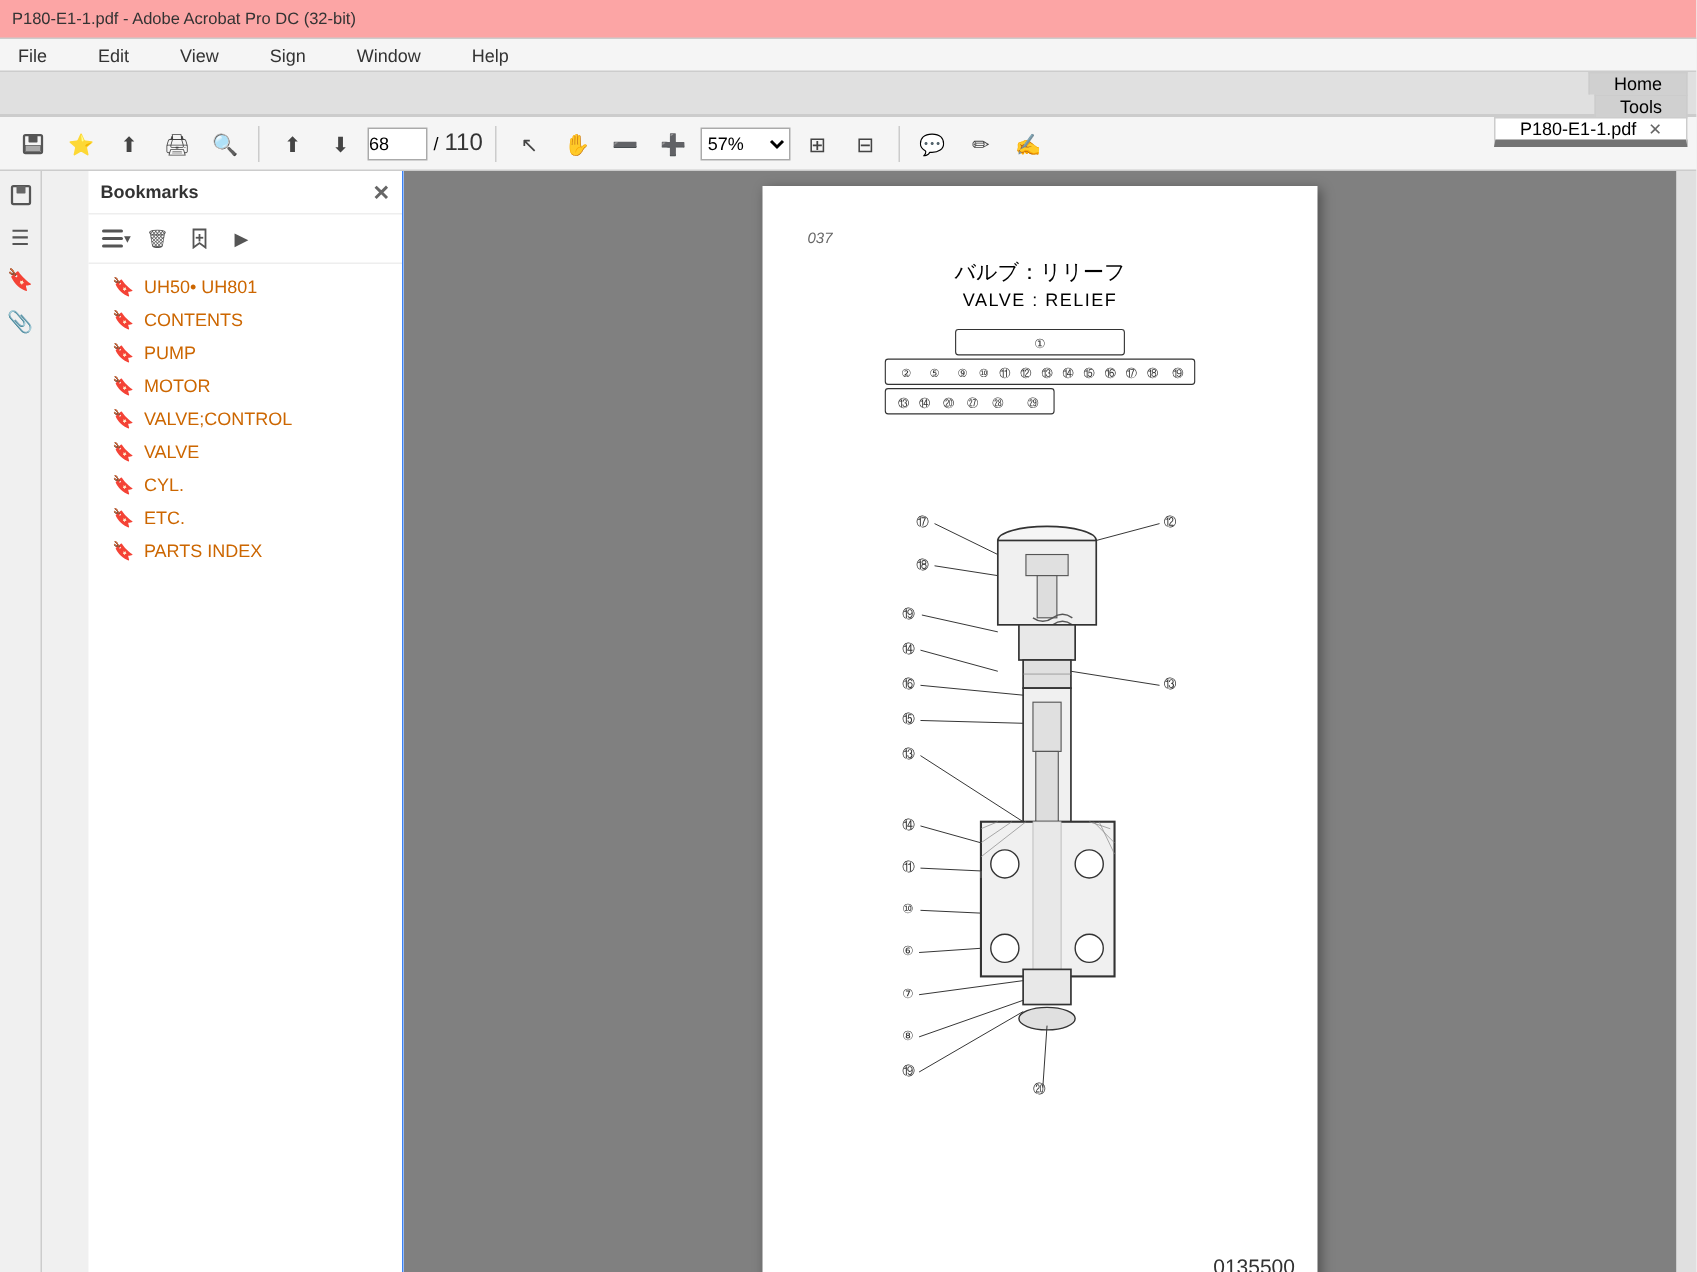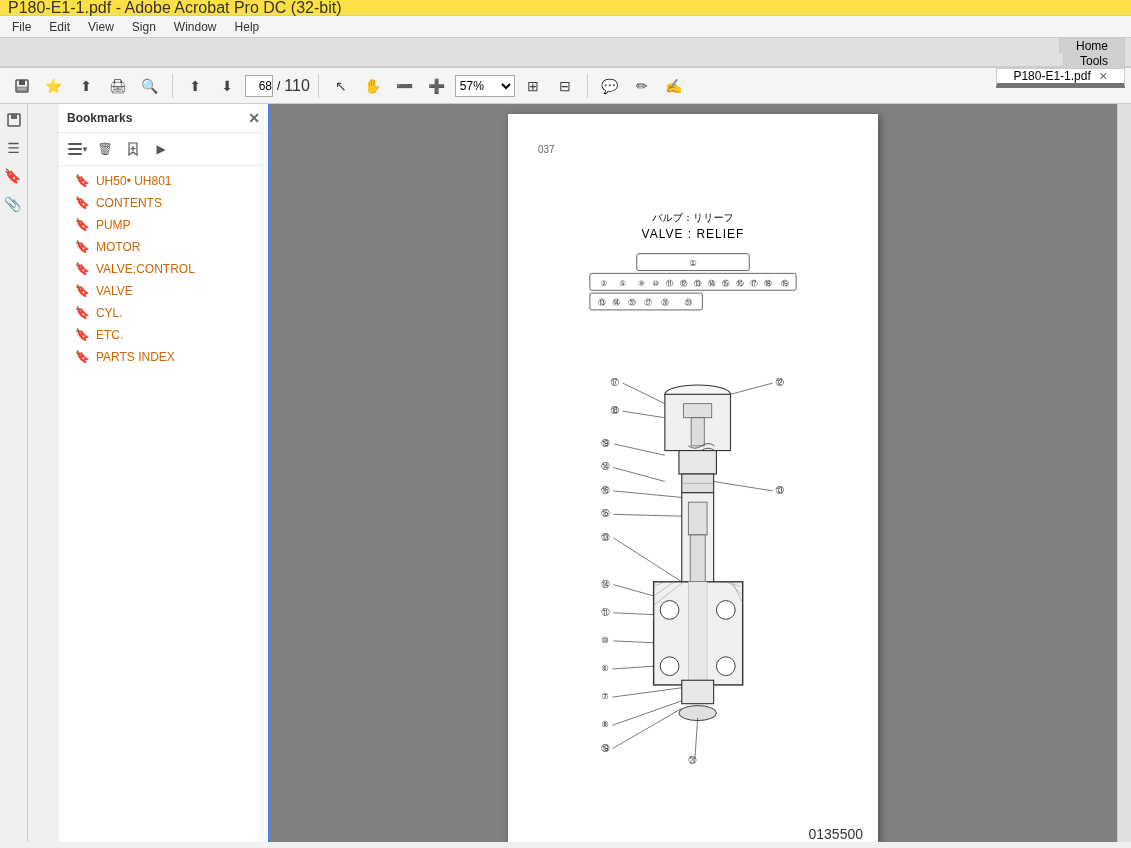--- a/index.html
+++ b/index.html
@@ -1,38 +1,38 @@
 <!DOCTYPE html>
 <html><head>
   <meta charset="utf-8">
   <style>
     * { margin: 0; padding: 0; box-sizing: border-box; }
     body { font-family: Arial, sans-serif; font-size: 12px; background: #f0f0f0; width: 1131px; height: 848px; overflow: hidden; }
 
     
     .title-bar {
-      background: #fde047;
-      height: 16px;
+      background: #fca5a5;
+      height: 26px;
       display: flex;
       align-items: center;
       padding: 0 8px;
-      font-size: 16px;
+      font-size: 11px;
       color: #333;
       border-bottom: 1px solid #ccc;
     }
 
     
     .menu-bar {
       background: #f5f5f5;
       height: 22px;
       display: flex;
       align-items: center;
       padding: 0 4px;
       border-bottom: 1px solid #ccc;
-      gap: 2px;
+      gap: 18px;
     }
     .menu-item {
       padding: 2px 8px;
       font-size: 12px;
       color: #333;
       cursor: pointer;
     }
 
     
     .tab-bar {
@@ -93,23 +93,23 @@
       height: 24px;
       background: #ccc;
       margin: 0 4px;
     }
     .page-nav {
       display: flex;
       align-items: center;
       gap: 4px;
     }
     .page-input {
-      width: 28px;
+      width: 40px;
       height: 22px;
-      text-align: right;
+      text-align: left;
       border: 1px solid #aaa;
       font-size: 12px;
     }
     .page-total {
       font-size: 16px;
       color: #333;
     }
     .zoom-select {
       width: 60px;
       height: 22px;
@@ -244,24 +244,23 @@
     }
 
     
     .valve-diagram {
       display: flex;
       flex-direction: column;
       align-items: center;
       padding: 10px;
     }
     .diagram-title-jp {
-      font-size: 10px;
+      font-size: 14px;
       margin-bottom: 2px;
       font-family: serif;
-      margin-top: 48px;
     }
     .diagram-title-en {
       font-size: 12px;
       margin-bottom: 8px;
       font-family: Arial, sans-serif;
       letter-spacing: 1px;
     }
 
     .watermark {
       position: absolute;
@@ -419,21 +418,21 @@
         </div>
       </div>
     </div>
   </div>
 
   <div class="pdf-area">
 
     <div class="pdf-page">
       <div class="valve-diagram">
         <div style="display:flex; width:100%; margin-bottom:8px; align-items:flex-start;">
-          <span style="font-size:10px; color:#666; margin-right:auto;">037</span>
+          <span style="font-size:10px; color:#666; margin-right:auto;font-style:italic;">037</span>
         </div>
         <div class="diagram-title-jp">バルブ：リリーフ</div>
         <div class="diagram-title-en">VALVE : RELIEF</div>
 
         <svg viewBox="0 0 320 560" width="300" height="525" style="font-family: Arial, sans-serif;">
 
           <rect x="100" y="5" width="120" height="18" rx="2" fill="none" stroke="#333" stroke-width="0.8"></rect>
           <text x="160" y="18" text-anchor="middle" font-size="9" fill="#333">①</text>
 
           <rect x="50" y="26" width="220" height="18" rx="2" fill="none" stroke="#333" stroke-width="0.8"></rect>

